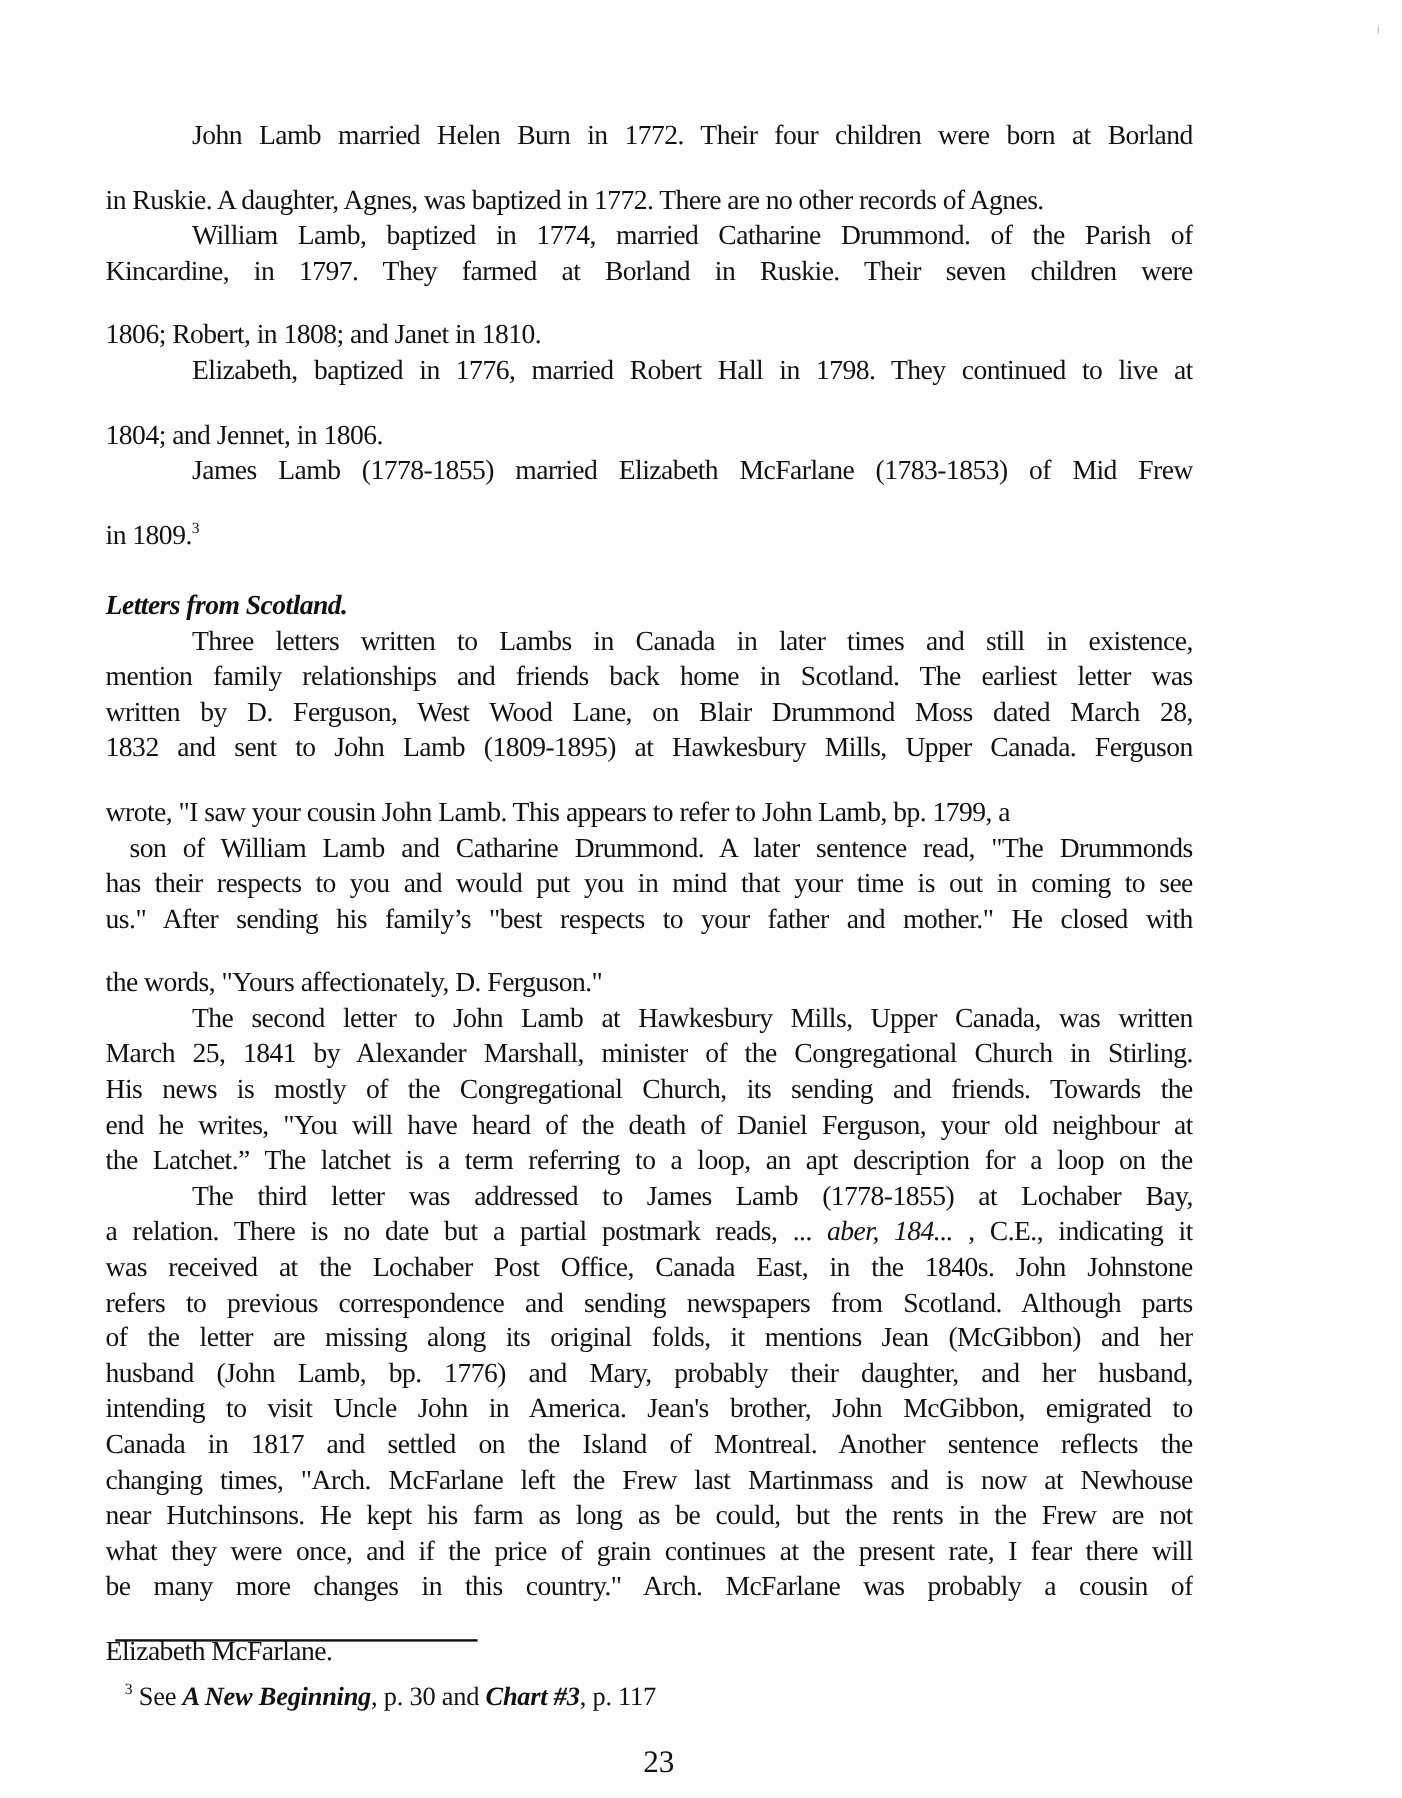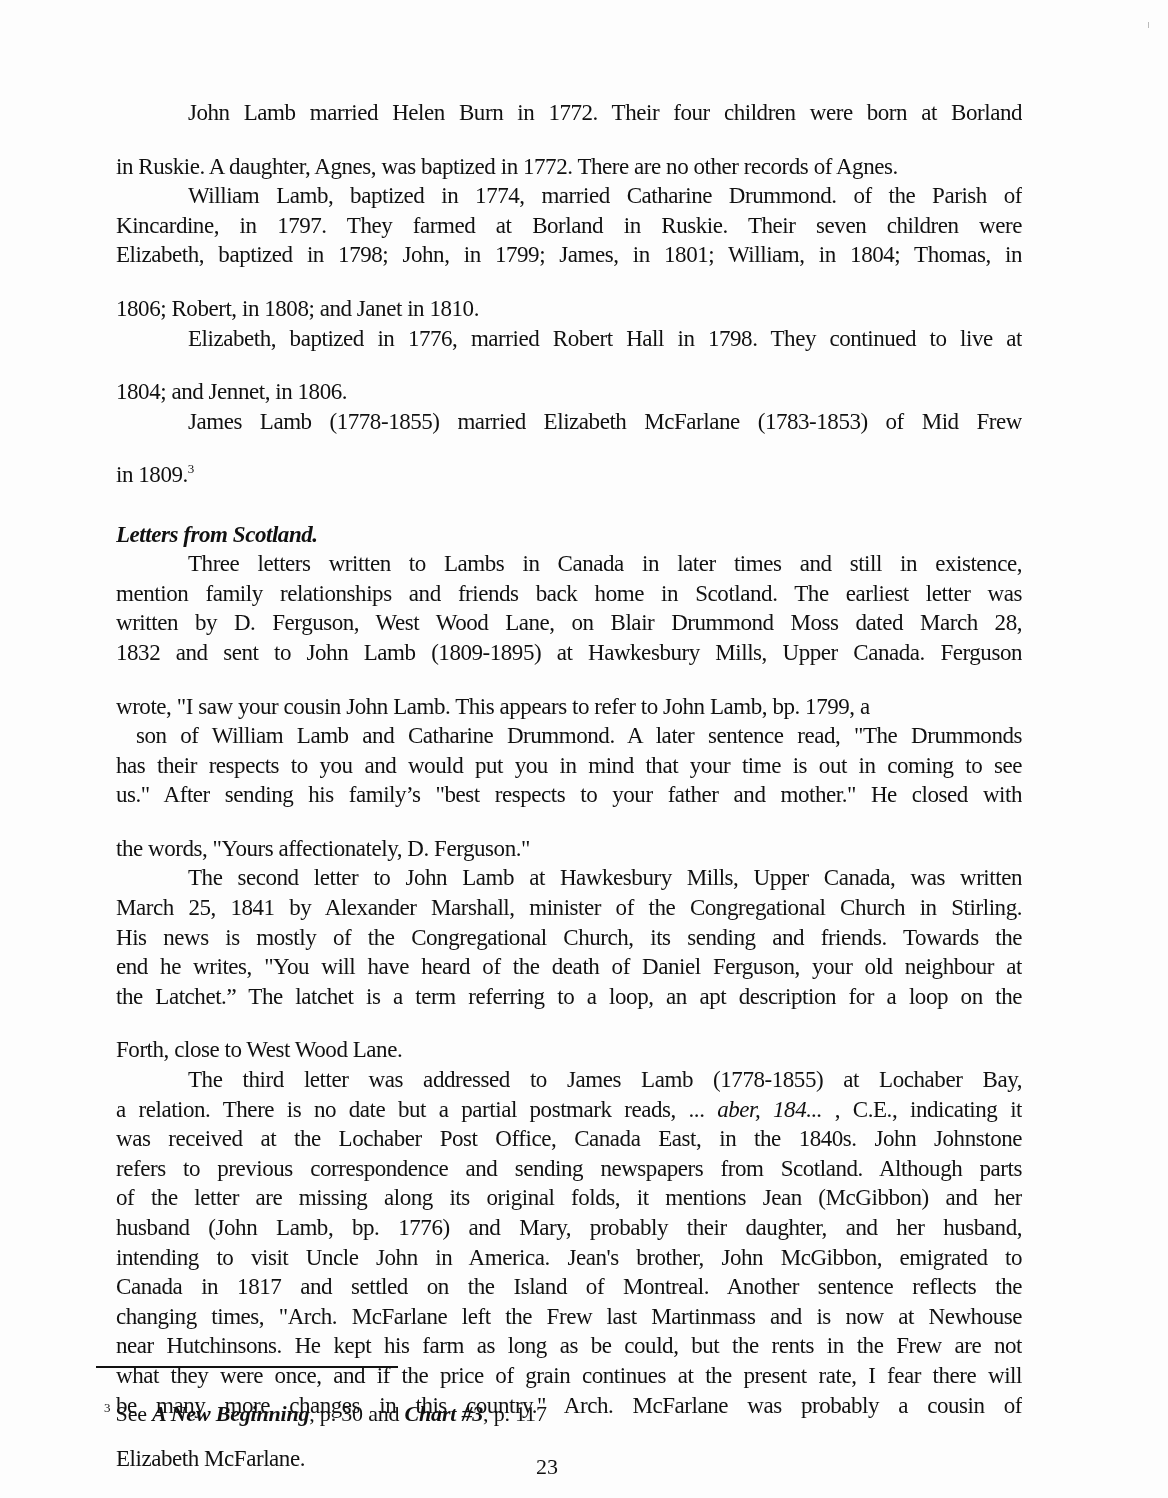--- a/index.html
+++ b/index.html
@@ -1,19 +1,19 @@
 <!DOCTYPE html>
 <html><head>
 <meta charset="utf-8">
 <style>
   html, body { margin: 0; padding: 0; background: #ffffff; }
   body { width: 1168px; height: 1498px; position: relative; overflow: hidden; }
   .page { position: absolute; left: 0; top: 0; width: 1168px; height: 1498px; background: #fdfdfd; }
   .body-text {
-    position: absolute; left: 116px; top: 98px; width: 906px;
+    position: absolute; left: 88px; top: 98px; width: 906px;
     font-family: "Liberation Serif", serif; font-size: 23px; color: #111;
     letter-spacing: -0.45px;
   }
   .line {
     height: 29.6px; line-height: 29.6px; white-space: nowrap;
     text-align: justify; text-align-last: justify; overflow: hidden;
   }
   .line.last { text-align-last: left; margin-top: 24px; }
   .line.indent { padding-left: 72px; }
   .line.smallindent { padding-left: 4px; margin-left: 16px; }
@@ -24,38 +24,37 @@
     position: absolute; left: 96px; top: 1366px; width: 302px; height: 2px; background: #111;
   }
   .footnote {
     position: absolute; left: 104px; top: 1401px;
     font-family: "Liberation Serif", serif; font-size: 22px; color: #111; white-space: nowrap;
     letter-spacing: -0.2px;
   }
   .footnote .bi { font-weight: bold; font-style: italic; }
   .page-number {
     position: absolute; left: 536px; top: 1454px;
-    font-family: "Liberation Serif", serif; font-size: 22px; color: #111;
+    font-family: "Liberation Serif", serif; font-size: 26px; color: #111;
   }
   .margin-mark { position: absolute; left: 1148px; top: 22px; width: 1px; height: 6px; background: #bbb; }
 </style>
 </head>
 <body>
 
 <div class="page">
   <div class="margin-mark"></div>
 
   <div class="body-text">
 
     <div class="line indent">John Lamb married Helen Burn in 1772.  Their four children were born at Borland</div>
     <div class="line last">in Ruskie. A daughter, Agnes, was baptized in 1772. There are no other records of Agnes.</div>
 
     <div class="line indent">William Lamb, baptized in 1774, married Catharine Drummond. of the Parish of</div>
     <div class="line">Kincardine, in 1797. They farmed at Borland in Ruskie. Their seven children were</div>
-    <div class="line">Elizabeth, baptized in 1798; John, in 1799; James, in 1801; William, in 1804; Thomas, in</div>
     <div class="line last">1806; Robert, in 1808; and Janet in 1810.</div>
 
     <div class="line indent">Elizabeth, baptized in 1776, married Robert Hall in 1798. They continued to live at</div>
     <div class="line last">1804; and Jennet, in 1806.</div>
 
     <div class="line indent">James Lamb (1778-1855) married Elizabeth McFarlane (1783-1853) of Mid Frew</div>
     <div class="line last"><span>in 1809.</span><sup>3</sup></div>
 
     <div class="gap"></div>
 
@@ -69,21 +68,20 @@
     <div class="line smallindent">son of William Lamb and Catharine Drummond.  A later sentence read, "The Drummonds</div>
     <div class="line">has their respects to you and would put you in mind that your time is out in coming to see</div>
     <div class="line">us." After sending his family’s "best respects to your father and mother." He closed with</div>
     <div class="line last">the words, "Yours affectionately, D. Ferguson."</div>
 
     <div class="line indent">The second letter to John Lamb at Hawkesbury Mills, Upper Canada, was written</div>
     <div class="line">March 25, 1841 by Alexander Marshall, minister of the Congregational Church in Stirling.</div>
     <div class="line">His news is mostly of the Congregational Church, its sending and friends.  Towards the</div>
     <div class="line">end he writes, "You will have heard of the death of Daniel Ferguson, your old neighbour at</div>
     <div class="line">the Latchet.” The latchet is a term referring to a loop, an apt description for a loop on the</div>
-    <div class="line last">Forth, close to West Wood Lane.</div>
 
     <div class="line indent">The third letter was addressed to James Lamb (1778-1855) at Lochaber Bay,</div>
     <div class="line"><span>a relation. There is no date but a partial postmark reads, ... </span><i>aber, 184...</i><span> , C.E., indicating it</span></div>
     <div class="line">was received at the Lochaber Post Office, Canada East, in the 1840s.  John Johnstone</div>
     <div class="line">refers to previous correspondence and sending newspapers from Scotland.  Although parts</div>
     <div class="line">of the letter are missing along its original folds, it mentions Jean (McGibbon) and her</div>
     <div class="line">husband (John Lamb, bp. 1776) and Mary, probably their daughter, and her husband,</div>
     <div class="line">intending to visit Uncle John in America.  Jean's brother, John McGibbon, emigrated to</div>
     <div class="line">Canada in 1817 and settled on the Island of Montreal.  Another sentence reflects the</div>
     <div class="line">changing times, "Arch.  McFarlane left the Frew last Martinmass and is now at Newhouse</div>

